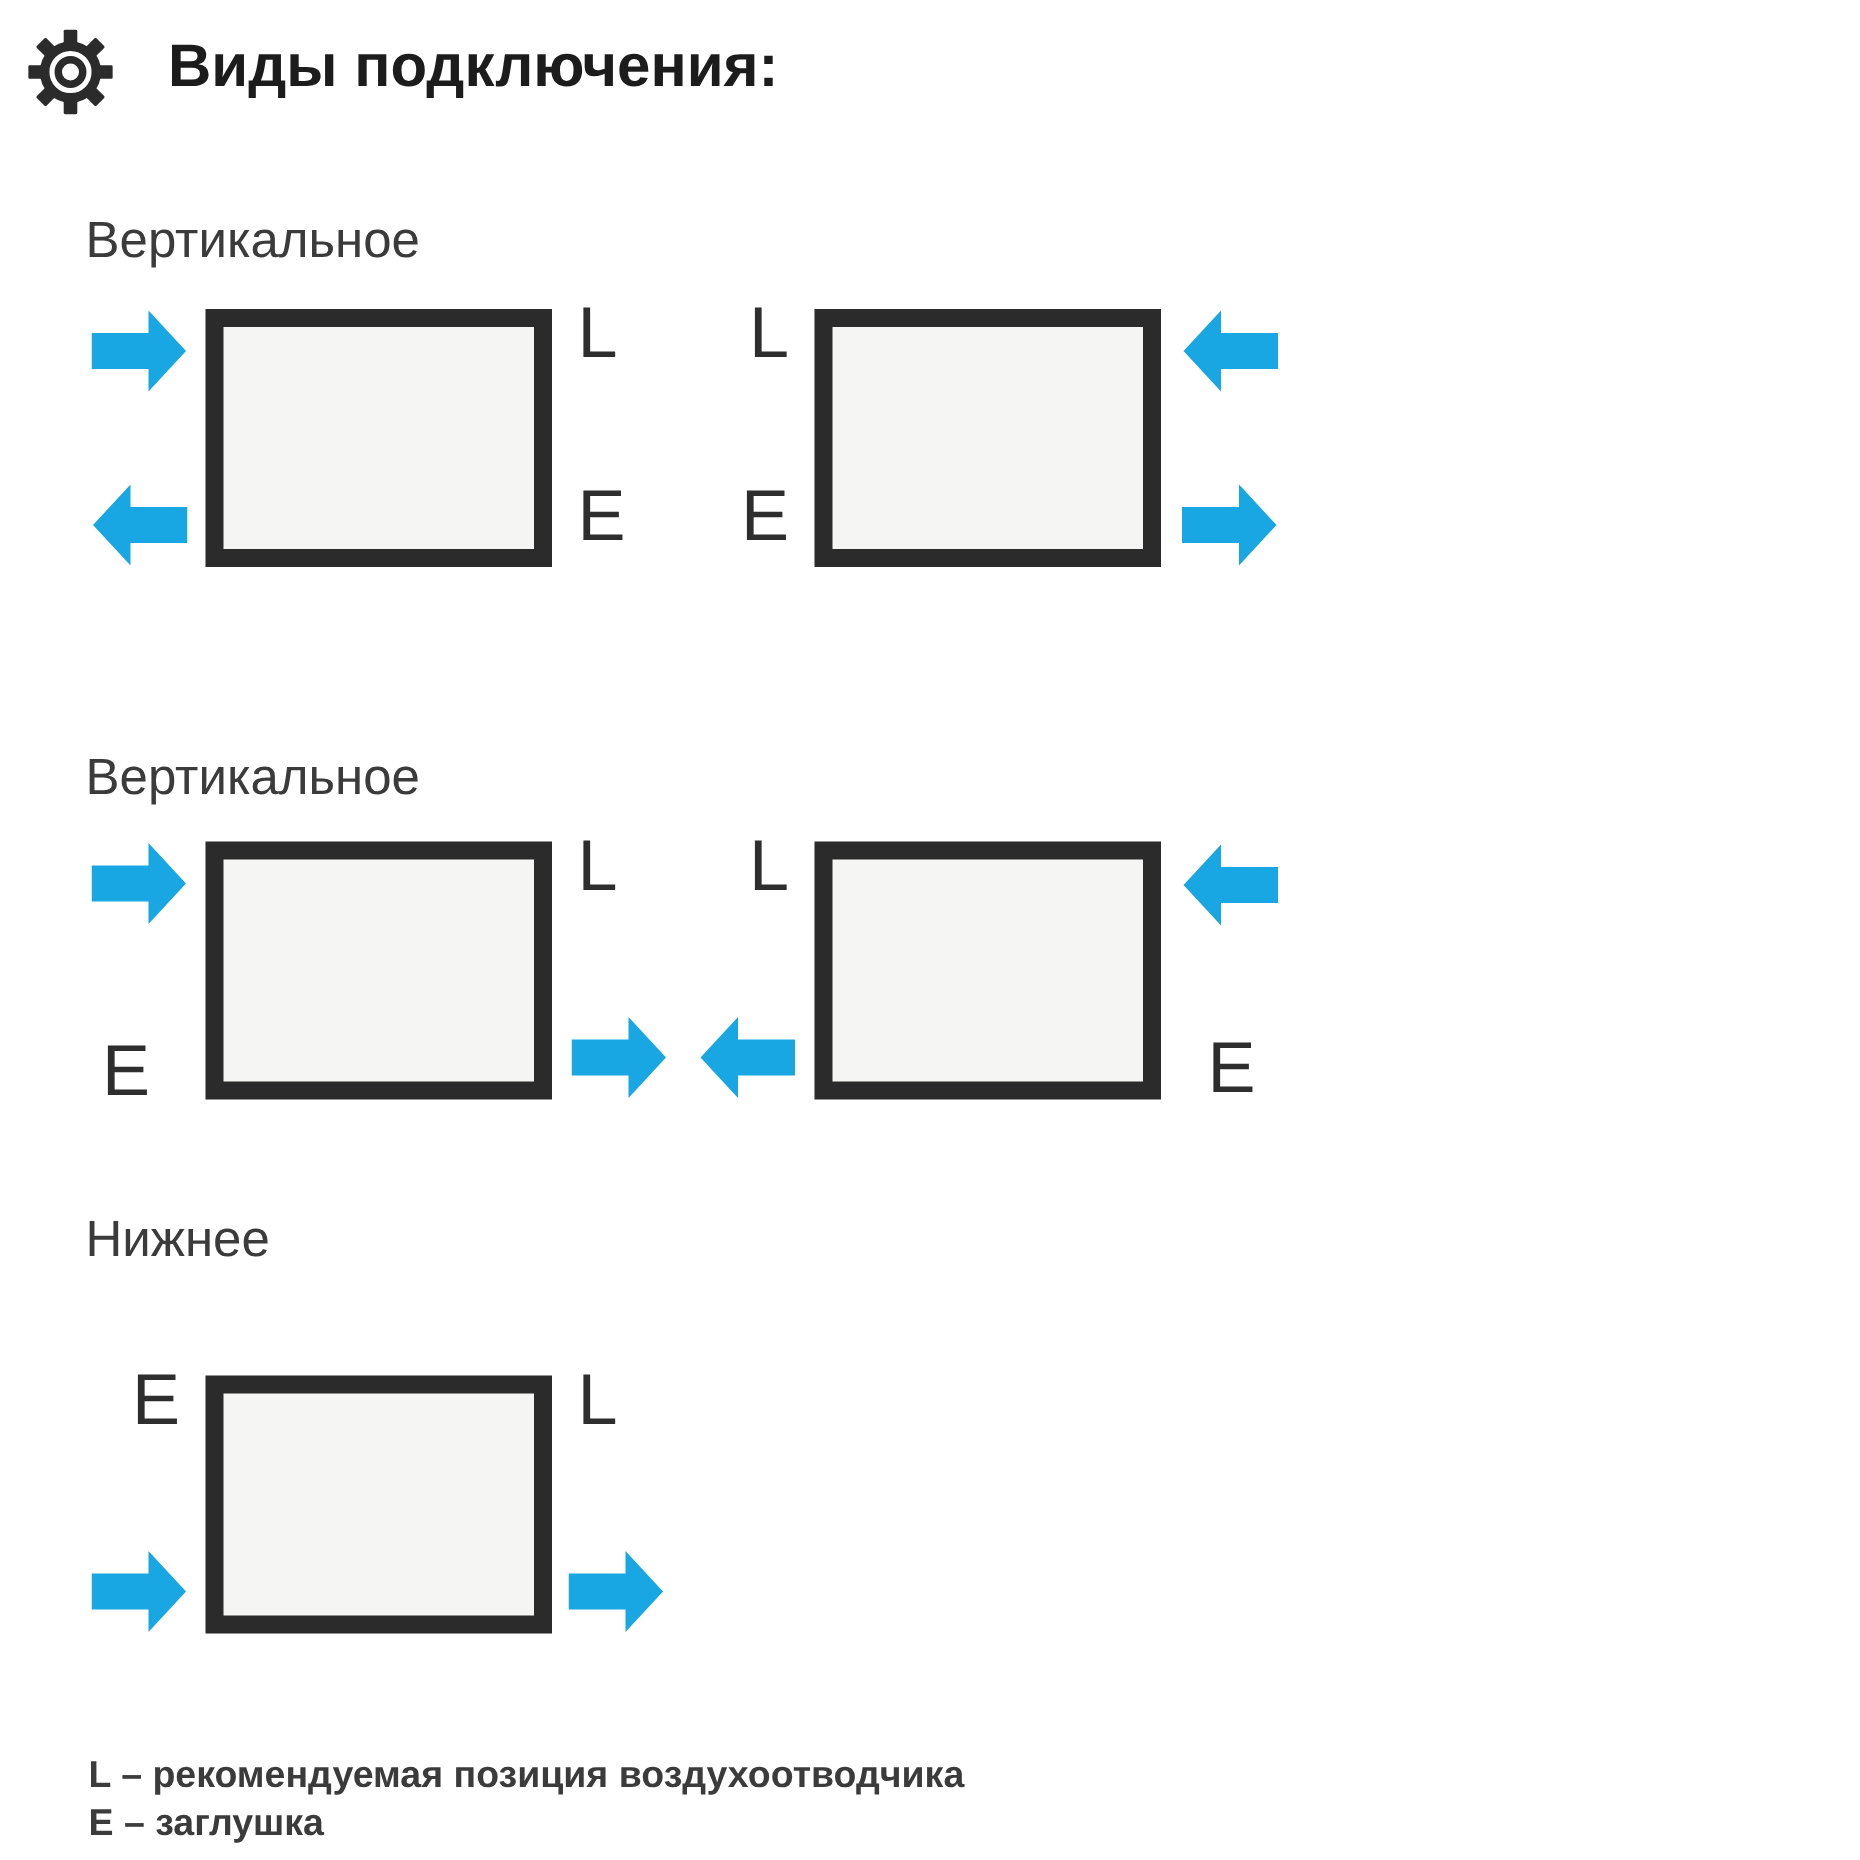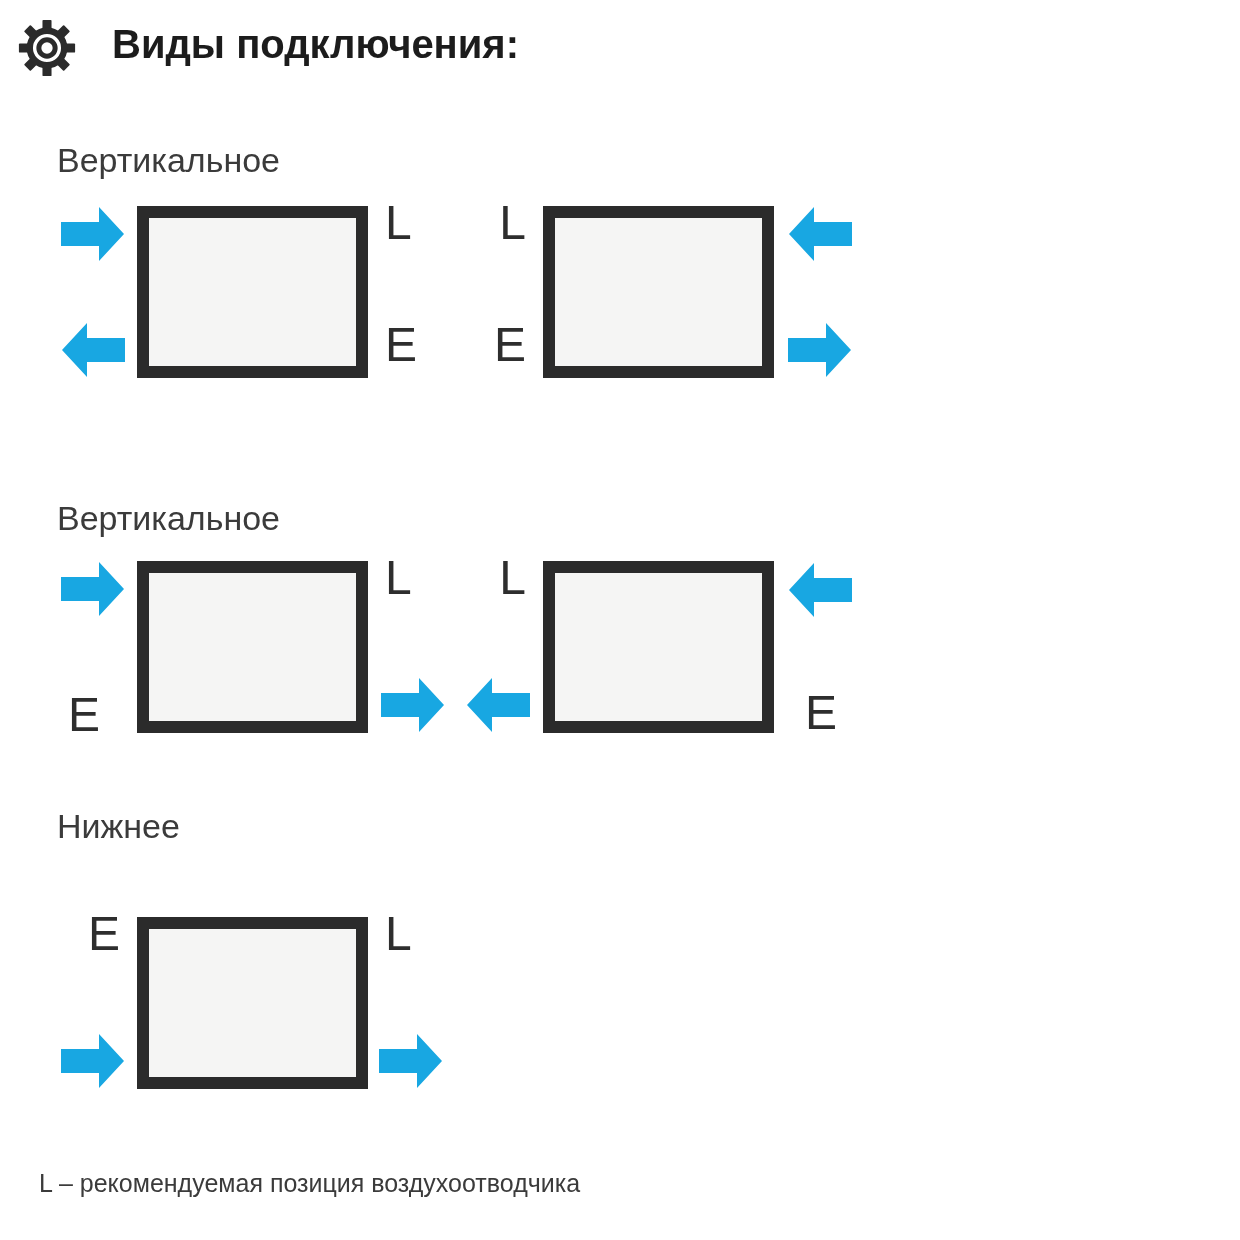--- a/index.html
+++ b/index.html
@@ -58,22 +58,22 @@
   [data-name="vertical-right-label-top-left"]{left:478px;top:199px;}
   [data-name="vertical-right-label-bottom-left"]{left:478px;top:321px;}
   [data-name="diagonal-left-label-top-right"]{left:385px;top:554px;}
   [data-name="diagonal-left-label-bottom-left"]{left:68px;top:691px;}
   [data-name="diagonal-right-label-top-left"]{left:478px;top:554px;}
   [data-name="diagonal-right-label-bottom-right"]{left:805px;top:689px;}
   [data-name="bottom-label-top-left"]{left:72px;top:910px;}
   [data-name="bottom-label-top-right"]{left:385px;top:910px;}
 
   
-  .legend{position:absolute;left:39px;top:1167px;font-size:25px;line-height:32px;
-          color:var(--text-gray);}
+  .legend{position:absolute;left:59px;top:1167px;font-size:25px;line-height:32px;
+          color:var(--text-gray);font-weight:bold;}
 </style>
 </head>
 <body>
 
 <div class="canvas" data-name="diagram-canvas">
 
   <header data-name="header">
     <span class="gear" data-name="gear-icon">
       <svg viewBox="0 0 64 64" aria-hidden="true">
         <g fill="currentColor">
@@ -180,15 +180,16 @@
       <span class="arrow" data-name="bottom-return-arrow-icon">
         <svg viewBox="0 0 64 56">
             <polygon points="0,16 38,16 38,1 63,28 38,55 38,40 0,40" fill="currentColor"></polygon>
           </svg>
       </span>
     </div>
   </section>
 
   <footer class="legend" data-name="legend">
     <div data-name="legend-line-l">L – рекомендуемая позиция воздухоотводчика</div>
+    <div data-name="legend-line-e">E – заглушка</div>
   </footer>
 
 </div>
 
 </body></html>

